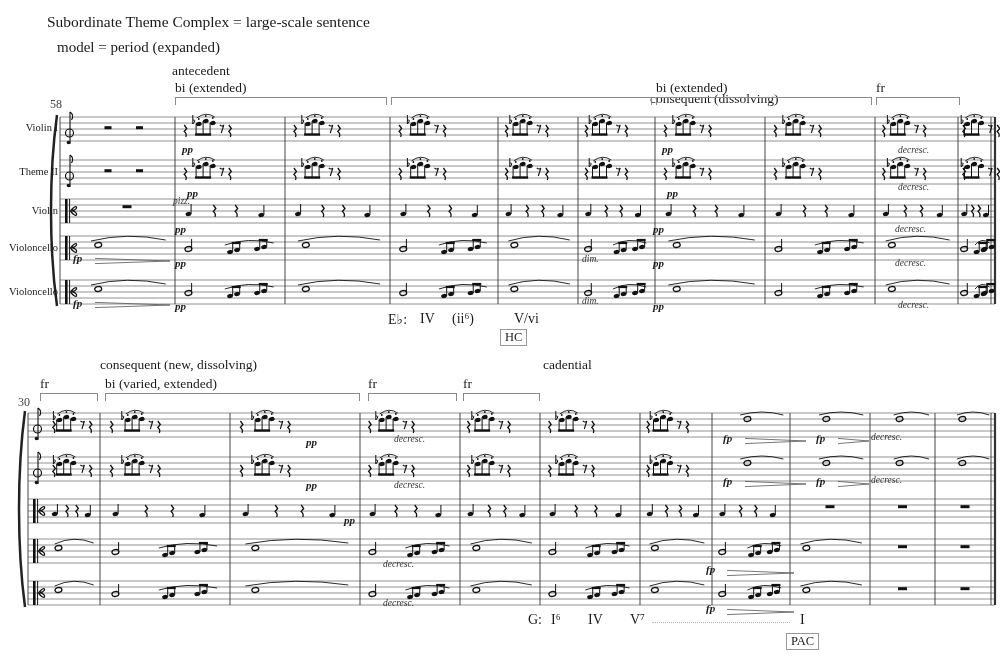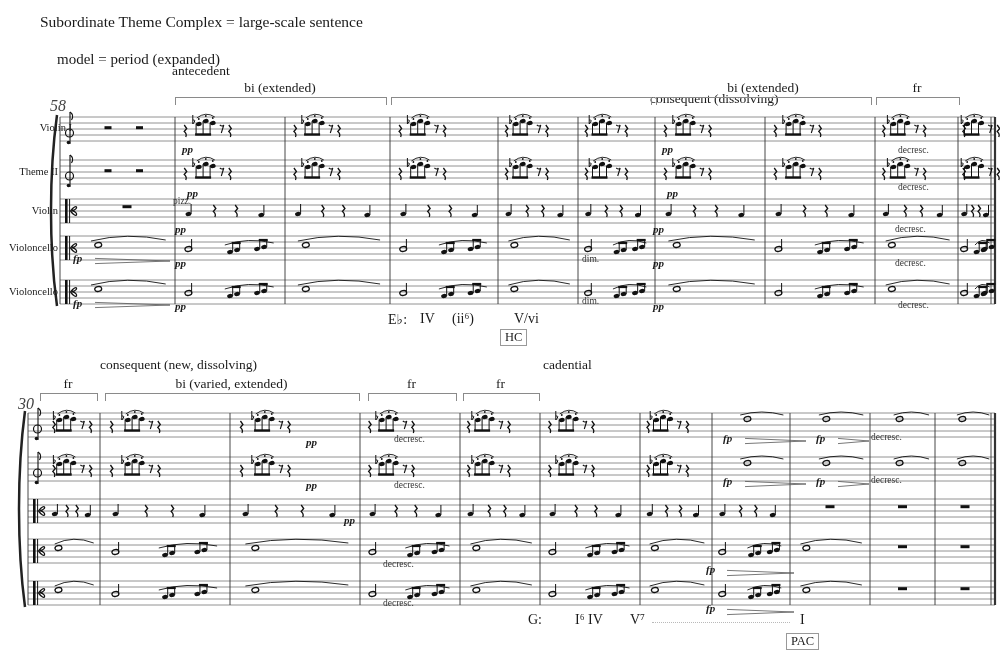--- a/index.html
+++ b/index.html
@@ -1,30 +1,30 @@
 <!DOCTYPE html>
 <html><head>
 <meta charset="utf-8">
 <style>
   html,body{margin:0;padding:0;background:#fff;}
   .page{position:relative;width:1000px;height:665px;background:#fff;overflow:hidden;
         font-family:"Liberation Serif","DejaVu Serif","DejaVu Sans",serif;color:#1a1a1a;}
   #score{position:absolute;top:0;left:0;}
   .abs{position:absolute;white-space:nowrap;}
   .title1{font-size:15.5px;}
-  .title2{font-size:15px;margin-top:12px;}
+  .title2{font-size:15px;}
   .phrase{font-size:13.5px;}
   .brkline{position:absolute;height:7px;border:1px solid #8a8a8a;border-bottom:none;}
-  .brklabel{position:absolute;text-align:center;font-size:13.5px;white-space:nowrap;}
+  .brklabel{position:absolute;text-align:left;font-size:13.5px;white-space:nowrap;}
   .instr{position:absolute;width:56px;text-align:right;font-size:10.5px;}
   .dyn-strong{font-style:italic;font-weight:bold;font-size:11px;}
-  .dyn-word{font-size:9.5px;color:#333;}
+  .dyn-word{font-style:italic;font-size:9.5px;color:#333;}
   .harm{font-size:14px;}
   .cad{position:absolute;border:1px solid #999;padding:0 4px;font-size:12.5px;background:#fff;}
-  .mnum{font-style:italic;font-size:16px;color:#444;}
+  .mnum{font-size:12px;color:#444;}
   .dotline{position:absolute;border-bottom:1.5px dotted #b9b9b9;height:0;}
 </style>
 </head>
 <body>
 
 <div class="page" id="pg">
   <svg id="score" width="1000" height="665">
       <line x1="60" y1="117" x2="995" y2="117" stroke="#777" stroke-width="0.8"></line>
       <line x1="60" y1="123" x2="995" y2="123" stroke="#777" stroke-width="0.8"></line>
       <line x1="60" y1="129" x2="995" y2="129" stroke="#777" stroke-width="0.8"></line>
@@ -1030,32 +1030,32 @@
       <line x1="745" y1="486.6" x2="806" y2="484" stroke="#555" stroke-width="0.8"></line>
       <line x1="838" y1="438.4" x2="869" y2="441" stroke="#555" stroke-width="0.8"></line>
       <line x1="838" y1="443.6" x2="869" y2="441" stroke="#555" stroke-width="0.8"></line>
       <line x1="838" y1="481.4" x2="869" y2="484" stroke="#555" stroke-width="0.8"></line>
       <line x1="838" y1="486.6" x2="869" y2="484" stroke="#555" stroke-width="0.8"></line>
       <line x1="727" y1="570.4" x2="794" y2="573" stroke="#555" stroke-width="0.8"></line>
       <line x1="727" y1="575.6" x2="794" y2="573" stroke="#555" stroke-width="0.8"></line>
       <line x1="727" y1="609.4" x2="794" y2="612" stroke="#555" stroke-width="0.8"></line>
       <line x1="727" y1="614.6" x2="794" y2="612" stroke="#555" stroke-width="0.8"></line>
     </svg>
-  <div class="abs title1" style="left:40px;top:13px">Subordinate Theme Complex = large-scale sentence</div>
+  <div class="abs title1" style="left:47px;top:13px">Subordinate Theme Complex = large-scale sentence</div>
   <div class="abs title2" style="left:57px;top:39px">model = period (expanded)</div>
 <div class="abs phrase" style="left: 172px; top: 63px;">antecedent</div>
     <div class="abs phrase" style="left: 650px; top: 63px; margin-top: 28px;">consequent (dissolving)</div>
     <div class="brkline" style="left: 175px; top: 97px; width: 210px;"></div>
     <div class="brklabel" style="left: 175px; top: 80px; width: 210px;">bi (extended)</div>
     <div class="brkline" style="left: 391px; top: 97px; width: 259px;"></div>
     <div class="brkline" style="left: 656px; top: 97px; width: 214px;"></div>
     <div class="brklabel" style="left: 656px; top: 80px; width: 214px;">bi (extended)</div>
     <div class="brkline" style="left: 876px; top: 97px; width: 82px;"></div>
     <div class="brklabel" style="left: 876px; top: 80px; width: 82px;">fr</div>
-    <div class="instr" style="left: 16px; top: 122px;">Violin I</div>
+    <div class="instr" style="left: 2px; top: 122px;">Violin I</div>
     <div class="instr" style="left: 2px; top: 166px;">Theme II</div>
     <div class="instr" style="left: 2px; top: 205px;">Violin</div>
     <div class="instr" style="left: 2px; top: 242px;">Violoncello</div>
     <div class="instr" style="left: 2px; top: 286px;">Violoncello</div>
     <div class="abs dyn-strong" style="left: 73px; top: 252px;">fp</div>
     <div class="abs dyn-strong" style="left: 73px; top: 297px;">fp</div>
     <div class="abs dyn-strong" style="left: 182px; top: 143px;">pp</div>
     <div class="abs dyn-strong" style="left: 187px; top: 187px;">pp</div>
     <div class="abs dyn-word" style="left: 173px; top: 196px;">pizz.</div>
     <div class="abs dyn-strong" style="left: 175px; top: 223px;">pp</div>
@@ -1098,20 +1098,20 @@
     <div class="abs dyn-word" style="left: 383px; top: 598px;">decresc.</div>
     <div class="abs dyn-strong" style="left: 723px; top: 432px;">fp</div>
     <div class="abs dyn-strong" style="left: 723px; top: 475px;">fp</div>
     <div class="abs dyn-strong" style="left: 816px; top: 432px;">fp</div>
     <div class="abs dyn-strong" style="left: 816px; top: 475px;">fp</div>
     <div class="abs dyn-word" style="left: 871px; top: 432px;">decresc.</div>
     <div class="abs dyn-word" style="left: 871px; top: 475px;">decresc.</div>
     <div class="abs dyn-strong" style="left: 706px; top: 563px;">fp</div>
     <div class="abs dyn-strong" style="left: 706px; top: 602px;">fp</div>
     <div class="abs harm" style="left: 528px; top: 612px;">G:</div>
-    <div class="abs harm" style="left: 575px; top: 612px;">I⁶</div>
+    <div class="abs harm" style="left: 551px; top: 612px;">I⁶</div>
     <div class="abs harm" style="left: 588px; top: 612px;">IV</div>
     <div class="abs harm" style="left: 630px; top: 612px;">V⁷</div>
     <div class="abs harm" style="left: 800px; top: 612px;">I</div>
     <div class="dotline" style="left: 652px; top: 622px; width: 138px;"></div>
     <div class="cad" style="left: 786px; top: 633px;">PAC</div>
     <div class="abs mnum" style="left: 18px; top: 395px;">30</div>
   </div>
 
 </body></html>

